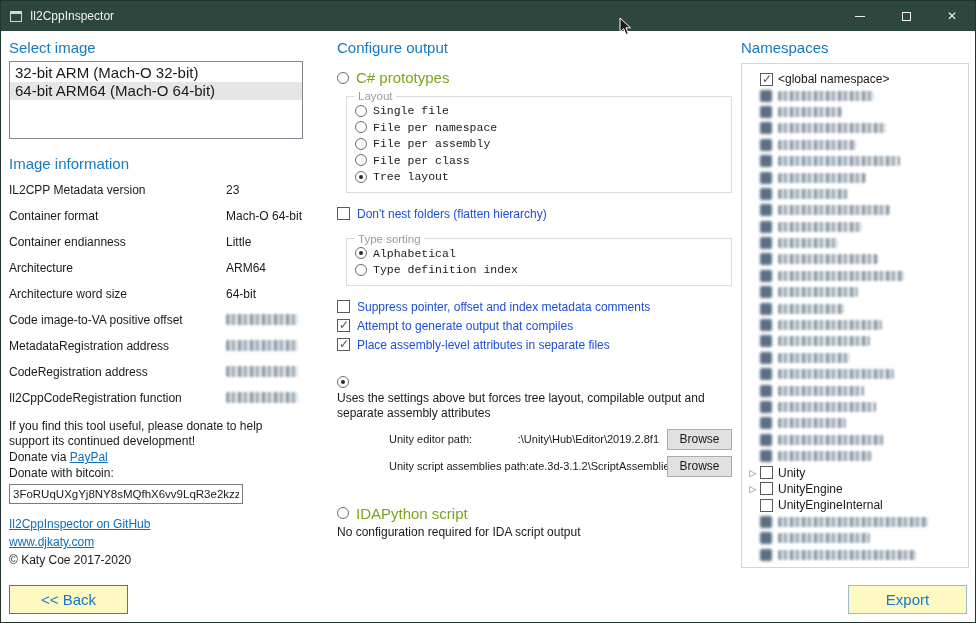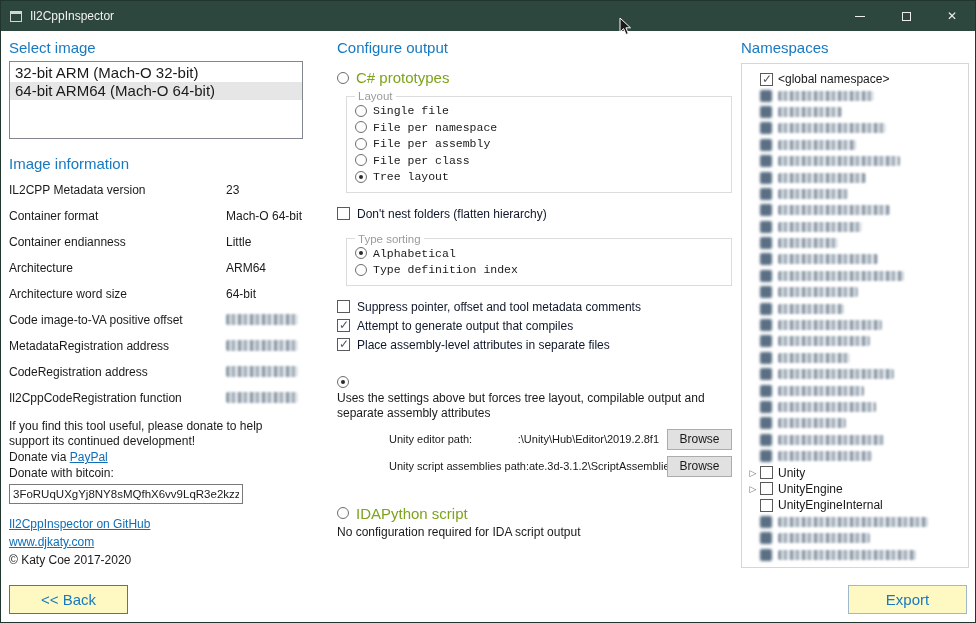--- a/index.html
+++ b/index.html
@@ -55,21 +55,21 @@
   .radio.on::after { content: ""; position: absolute; left: 3px; top: 3px; width: 4px; height: 4px;
                      border-radius: 50%; background: #2b2b2b; }
   .big-radio { display: flex; align-items: center; gap: 7px; margin-top: 10px; }
   .green-label { font-size: 15px; color: #7ea31c; }
   .group { border: 1px solid #dcdcdc; margin: 4px 0 0 9px; padding: 0 8px 7px 8px; }
   .group legend { font-size: 11.5px; color: #9b9b9b; padding: 0 3px; }
   .radio-row { display: flex; align-items: center; gap: 6px; height: 15.5px; font-size: 11.5px;
                color: #1a1a1a; margin-top: 1px; font-family: Liberation Mono, monospace; }
   .cb { width: 13px; height: 13px; border: 1px solid #5a5a5a; background: #fff; flex: none; position: relative; }
   .cb.on::after { content: "✓"; position: absolute; left: 1px; top: -2px; font-size: 12px; color: #4e5a66; }
-  .cb-row { display: flex; align-items: center; gap: 7px; font-size: 12px; color: #0f172a;
+  .cb-row { display: flex; align-items: center; gap: 7px; font-size: 12px; color: #1d4ed8;
             height: 18px; margin-top: 1px; }
   .standalone { margin-top: 12px; }
   .cbs { margin-top: 12px; }
   .desc { font-size: 12px; color: #1a1a1a; margin-top: 3px; line-height: 15px; width: 393px; }
   .path-row { display: flex; align-items: center; margin: 8px 0 0 16px; font-size: 11px; color: #1a1a1a; }
   .path-label { flex: none; padding-left: 36px; }
   .path-value { flex: 1; text-align: right; white-space: nowrap; overflow: hidden; padding-right: 8px; }
   .browse { width: 65px; height: 21px; background: #e1e1e1; border: 1px solid #acacac;
             font-size: 12px; font-family: inherit; color: #1a1a1a; flex: none; cursor: default; }
   .gap22 { margin-top: 22px; }
@@ -226,21 +226,21 @@
             <div class="radio-row">
               <span class="radio"></span>
               <span class="opt-label">Type definition index</span>
             </div>
           </div>
       </fieldset>
 
       <div class="cbs" id="output-checkboxes">
           <div class="cb-row">
             <span class="cb"></span>
-            <span class="opt-label">Suppress pointer, offset and tool metadata comments</span>
+            <span class="opt-label">Suppress pointer, offset and index metadata comments</span>
           </div>
           <div class="cb-row">
             <span class="cb on"></span>
             <span class="opt-label">Attempt to generate output that compiles</span>
           </div>
           <div class="cb-row">
             <span class="cb on"></span>
             <span class="opt-label">Place assembly-level attributes in separate files</span>
           </div>
         </div>

